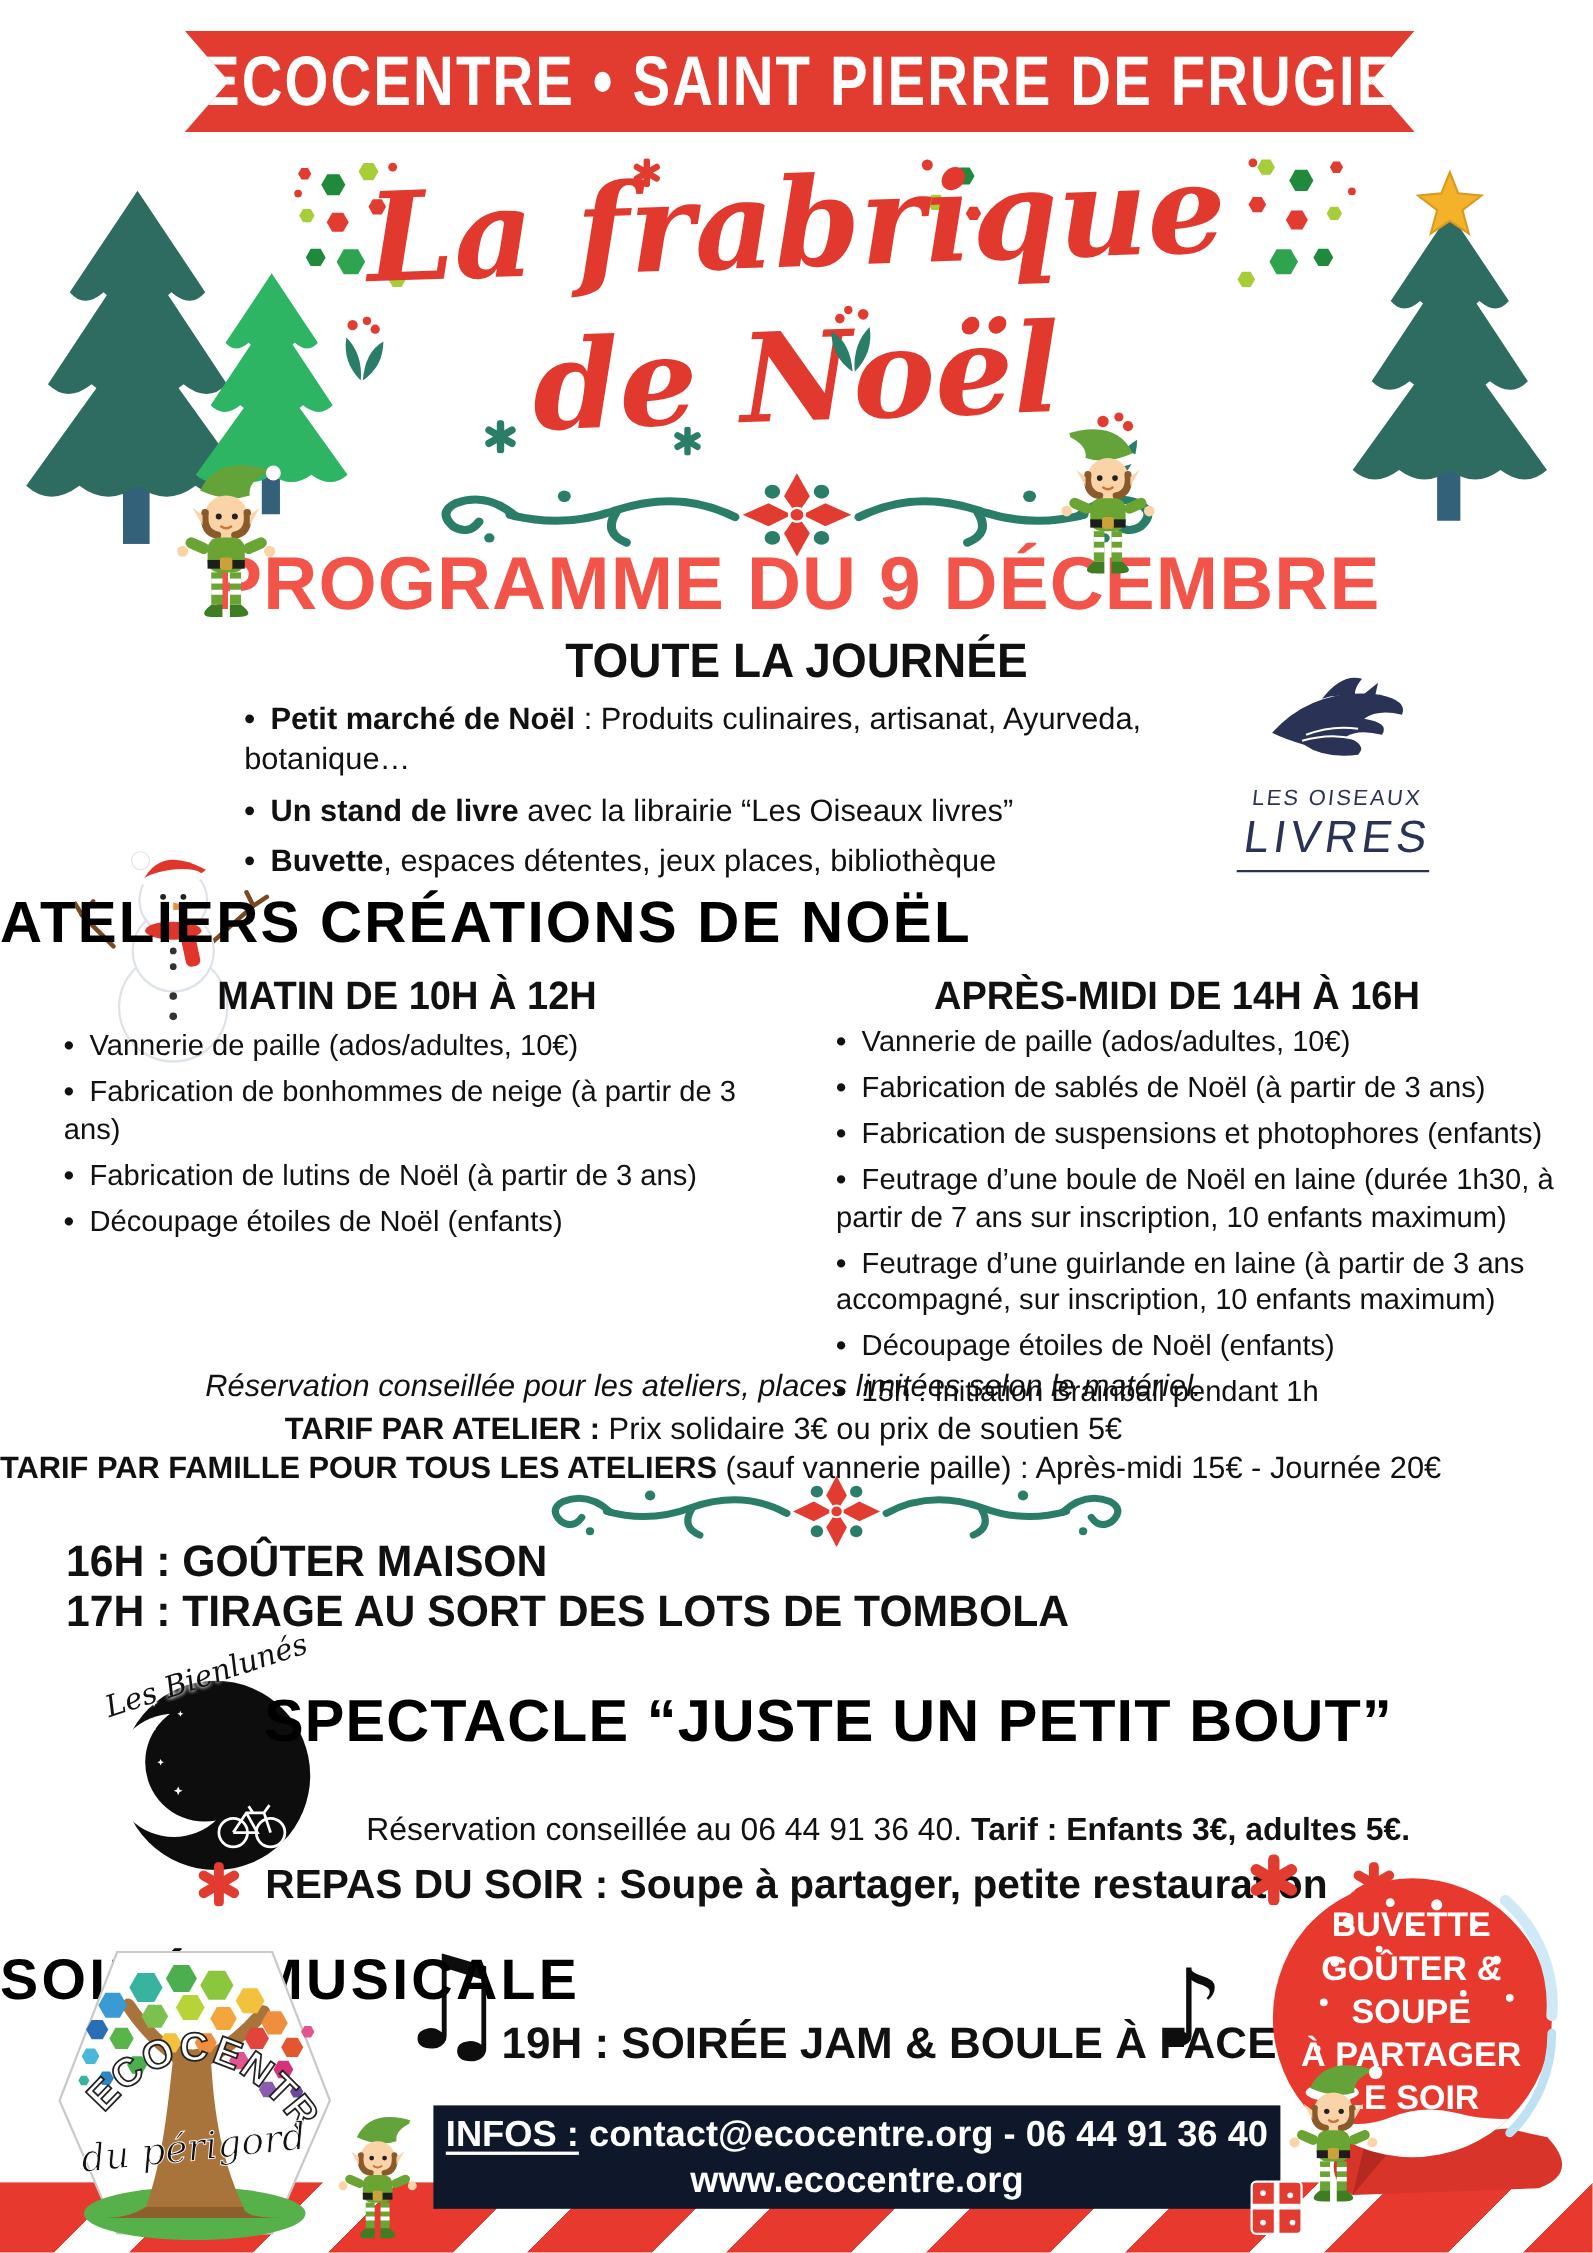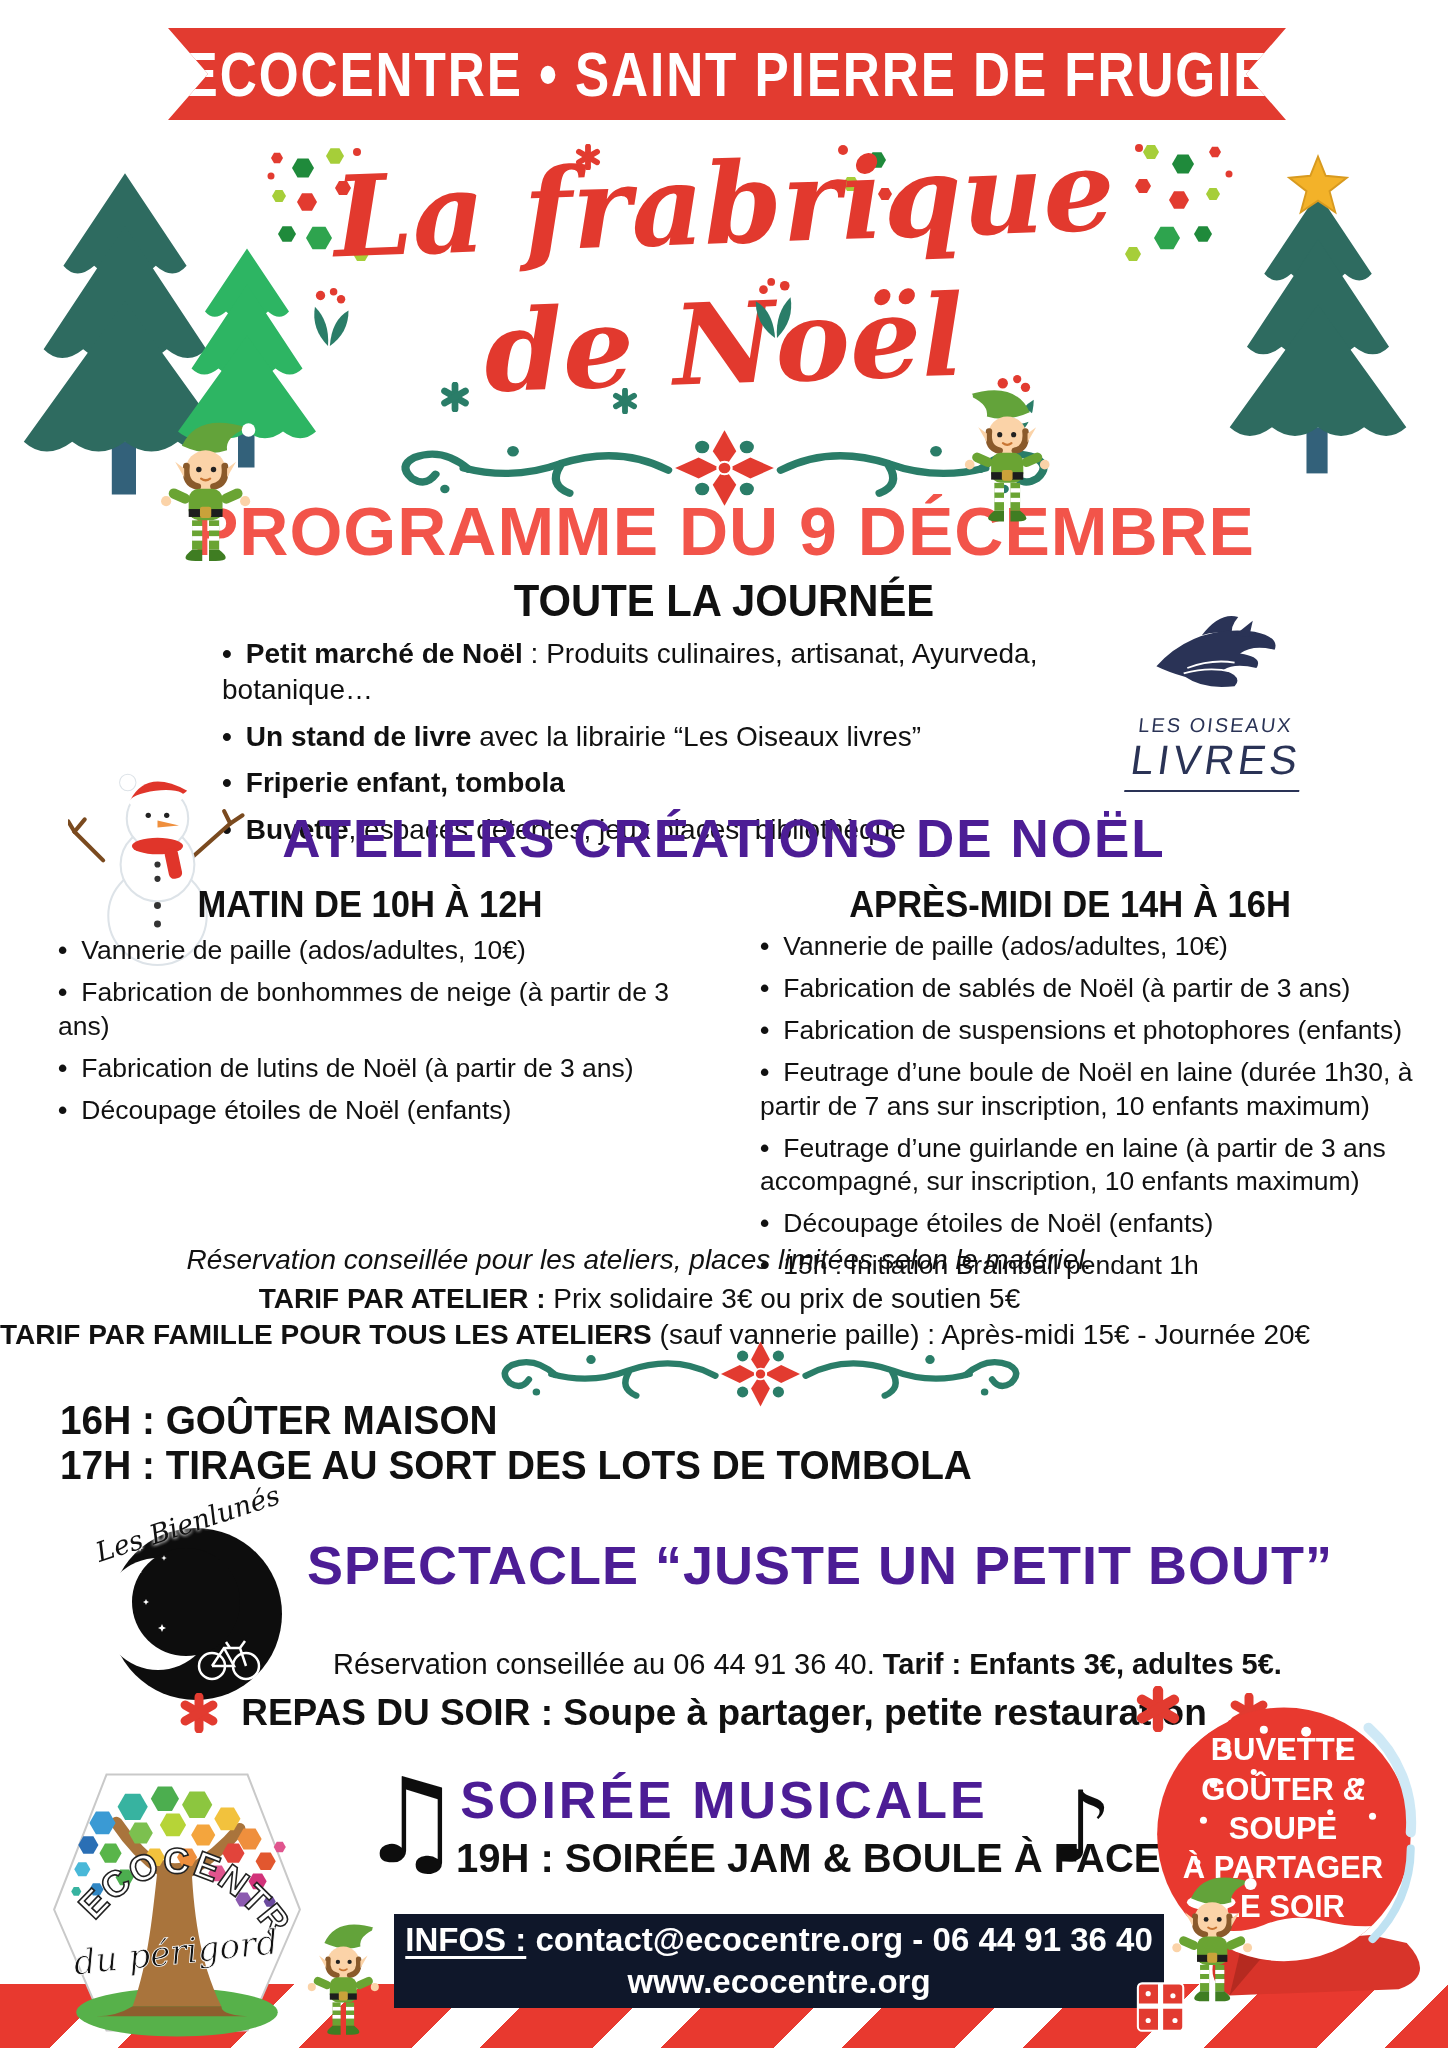--- a/index.html
+++ b/index.html
@@ -22,21 +22,21 @@
   
   .script{font-family:"DejaVu Serif",serif;font-style:italic;font-weight:bold;color:#e2392e;
           text-align:center;line-height:1;}
   .title1{left:274px;top:148px;width:900px;font-size:112px;transform:rotate(-2deg);}
   .title2{left:274px;top:288px;width:900px;font-size:112px;transform:rotate(-2deg);}
 
   .h-red{left:0;top:492px;width:1448px;text-align:center;color:#f2544a;
          font-weight:900;font-size:68px;letter-spacing:1px;white-space:nowrap;}
   .h-toute{left:0;top:576px;width:1448px;text-align:center;font-weight:800;font-size:44px;
            transform:scaleX(.95);white-space:nowrap;}
-  .h-teal{text-align:center;color:#4c1d95;font-weight:900;white-space:nowrap;}
+  .h-teal{color:#000000;font-weight:900;white-space:nowrap;}
   .h-ateliers{left:0;top:808px;width:1448px;font-size:53px;letter-spacing:2px;}
   .h-spectacle{left:240px;top:1534px;width:1160px;font-size:54px;letter-spacing:1px;}
   .h-soiree{left:0;top:1770px;width:1448px;font-size:52px;letter-spacing:3px;}
 
   ul{list-style:none;margin:0;padding:0;}
   li{display:block;}
   li::before{content:"•";margin-right:14px;font-weight:bold;}
   .list-allday{left:222px;top:636px;width:950px;font-size:28px;line-height:1.28;}
   .list-allday li{margin-bottom:11px;}
   .col-list{font-size:26.5px;line-height:1.28;}
@@ -253,21 +253,20 @@
       <use href="#d-half" transform="translate(600,0) scale(-1,1)"></use>
       <use href="#d-flower"></use>
   </svg>
 
   <div class="abs h-red">PROGRAMME DU 9 DÉCEMBRE</div>
   <div class="abs h-toute">TOUTE LA JOURNÉE</div>
 
   <ul class="abs list-allday">
     <li><span class="b">Petit marché de Noël</span><span> : Produits culinaires, artisanat, Ayurveda, botanique…</span></li>
     <li><span class="b">Un stand de livre</span><span> avec la librairie “Les Oiseaux livres”</span></li>
-    <li><span class="b">Friperie enfant, tombola</span><span></span></li>
     <li><span class="b">Buvette</span><span>, espaces détentes, jeux places, bibliothèque</span></li>
   </ul>
 
   <div class="abs oiseaux">
     <svg width="165" height="100" viewBox="0 0 150 110">
       <g fill="#2a3356">
         <path d="M60,30 Q80,4 100,10 Q90,22 94,30 Q76,24 60,30 Z"></path>
         <path d="M10,64 Q52,18 118,26 Q146,32 140,46 Q116,40 102,50 Q128,54 120,66 Q96,60 84,68 Q106,76 96,86 Q62,90 42,76 Q22,70 10,64 Z"></path>
         <path d="M96,30 L116,14 L112,32 Z"></path>
       </g>

